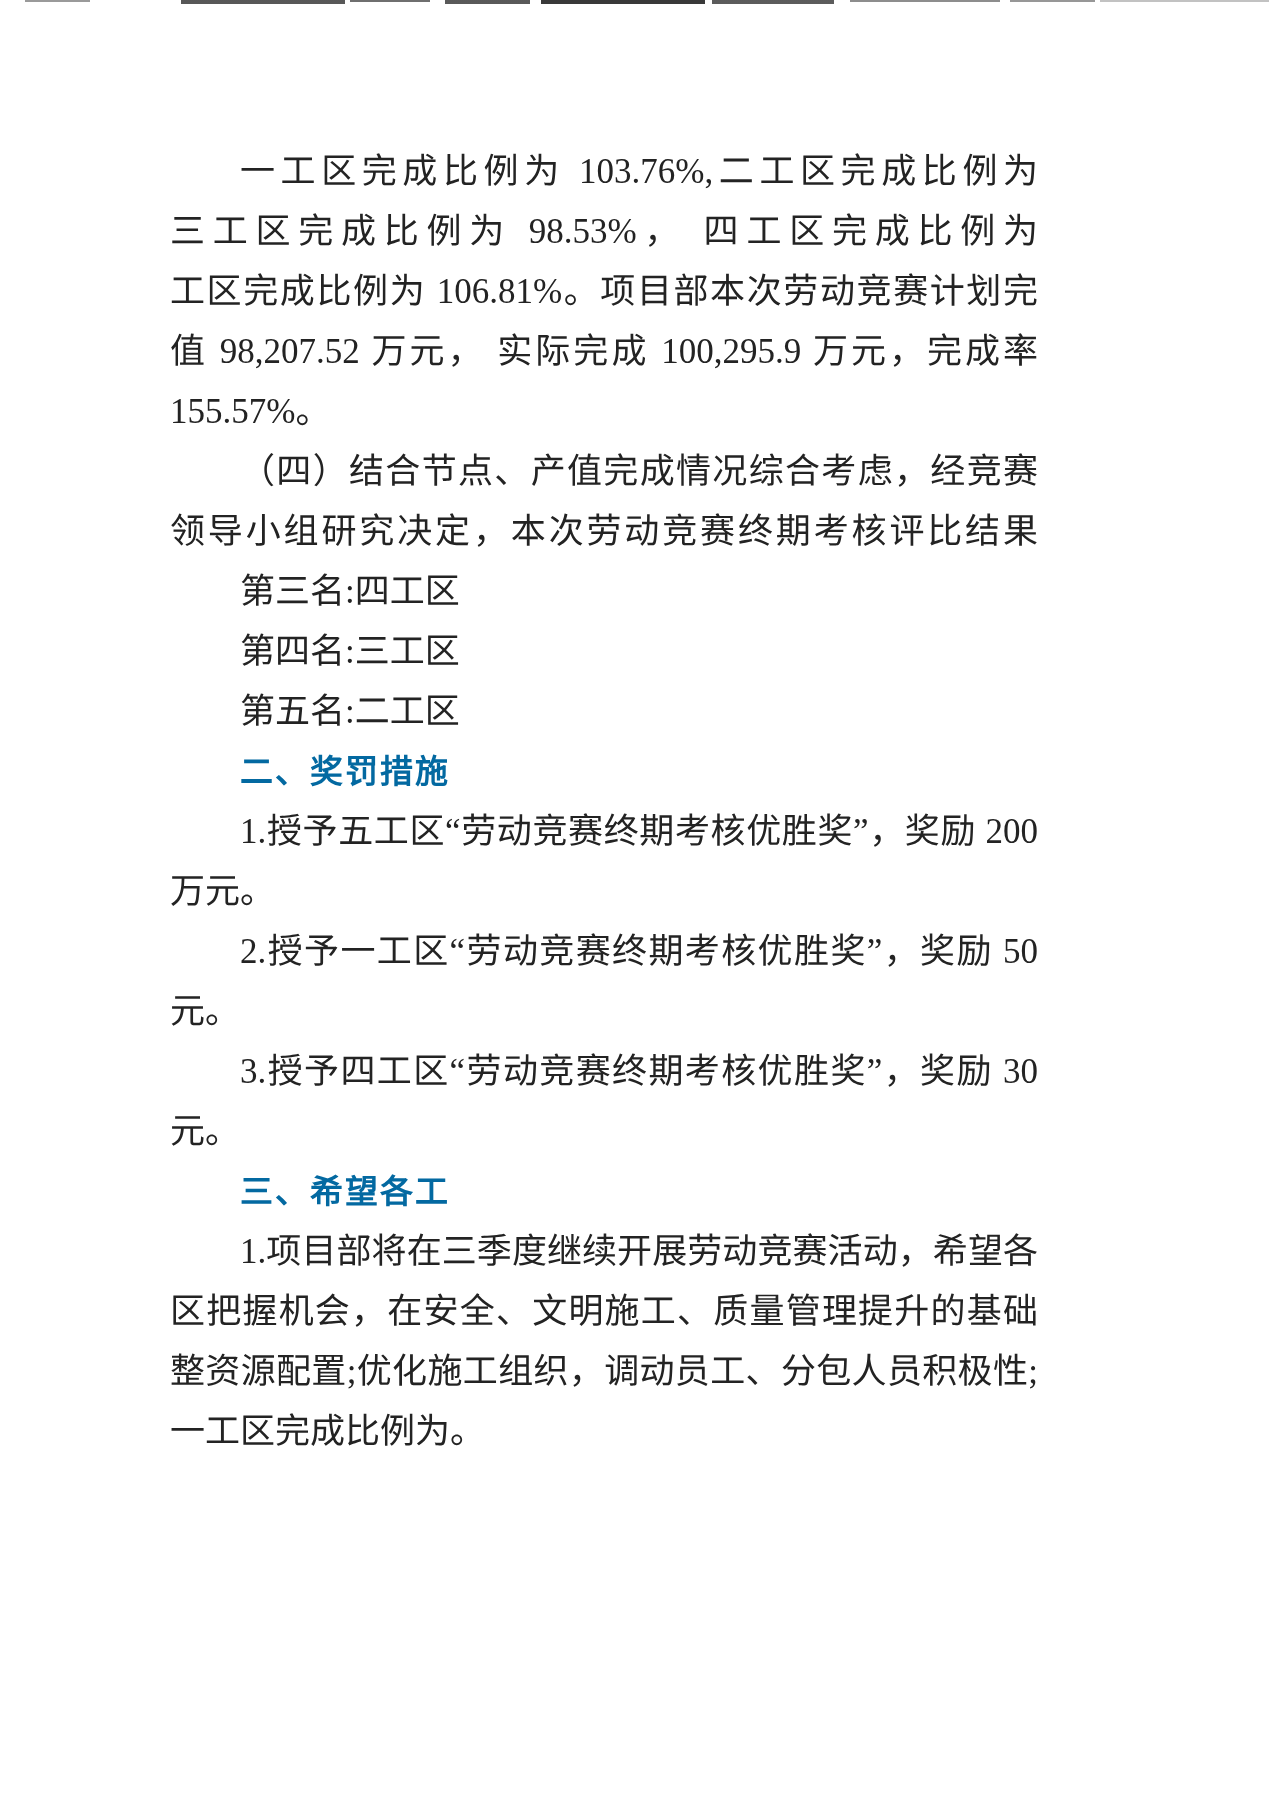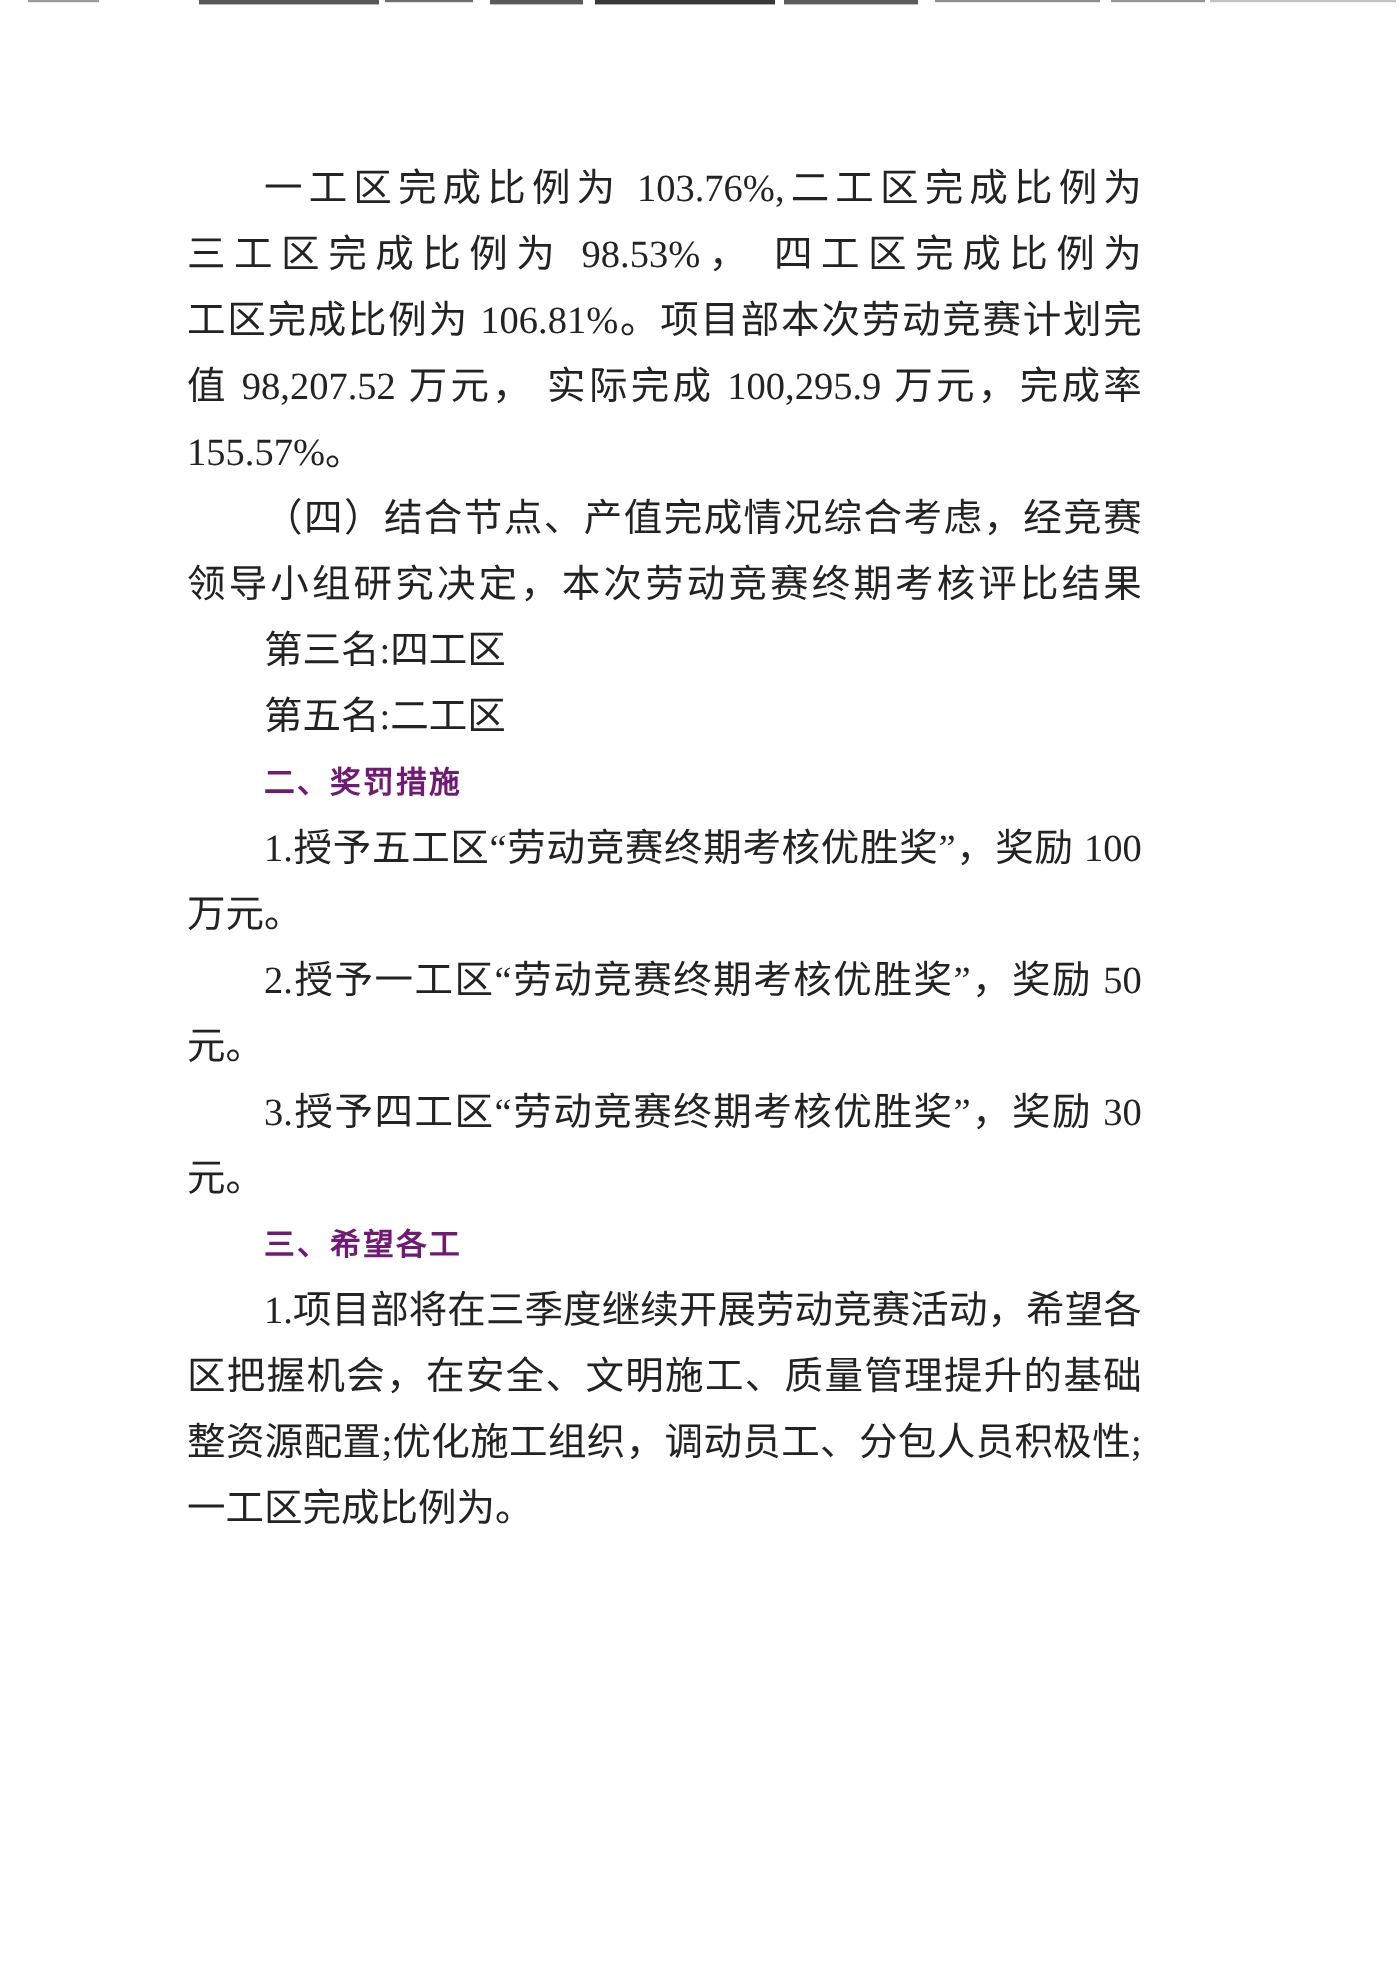--- a/index.html
+++ b/index.html
@@ -65,45 +65,46 @@
   .line.indent {
     padding-left: 70px;
   }
   .line.indent.fill {
     padding-left: 70px;
     width: 798px;
   }
   .line.heading {
     font-family: "Liberation Sans", "DejaVu Sans", sans-serif;
     font-weight: 700;
-    font-size: 28px;
-    color: #701a75;
+    font-size: 33px;
+    color: #0369a1;
     letter-spacing: 2px;
   }
 </style>
 </head>
 <body>
 
 <div class="page">
 
   <div class="scan-streak-dark"></div>
   <div class="scan-streak-light"></div>
 
   <div class="content">
     <div class="line indent fill">一工区完成比例为 103.76%,二工区完成比例为 94.81%,</div>
     <div class="line fill">三工区完成比例为 98.53%， 四工区完成比例为 101.55%， 五</div>
     <div class="line fill">工区完成比例为 106.81%。项目部本次劳动竞赛计划完成产</div>
     <div class="line fill">值 98,207.52 万元， 实际完成 100,295.9 万元，完成率</div>
     <div class="line">155.57%。</div>
     <div class="line indent fill">（四）结合节点、产值完成情况综合考虑，经竞赛活动</div>
     <div class="line fill">领导小组研究决定，本次劳动竞赛终期考核评比结果为：</div>
     <div class="line indent">第三名:四工区</div>
+    <div class="line indent">第四名:三工区</div>
     <div class="line indent">第五名:二工区</div>
     <div class="line indent heading">二、奖罚措施</div>
-    <div class="line indent fill">1.授予五工区“劳动竞赛终期考核优胜奖”，奖励 100</div>
+    <div class="line indent fill">1.授予五工区“劳动竞赛终期考核优胜奖”，奖励 200</div>
     <div class="line">万元。</div>
     <div class="line indent fill">2.授予一工区“劳动竞赛终期考核优胜奖”，奖励 50 万</div>
     <div class="line">元。</div>
     <div class="line indent fill">3.授予四工区“劳动竞赛终期考核优胜奖”，奖励 30 万</div>
     <div class="line">元。</div>
     <div class="line indent heading">三、希望各工</div>
     <div class="line indent fill">1.项目部将在三季度继续开展劳动竞赛活动，希望各工</div>
     <div class="line fill">区把握机会，在安全、文明施工、质量管理提升的基础上调</div>
     <div class="line fill">整资源配置;优化施工组织，调动员工、分包人员积极性;加</div>
     <div class="line">一工区完成比例为。</div>

